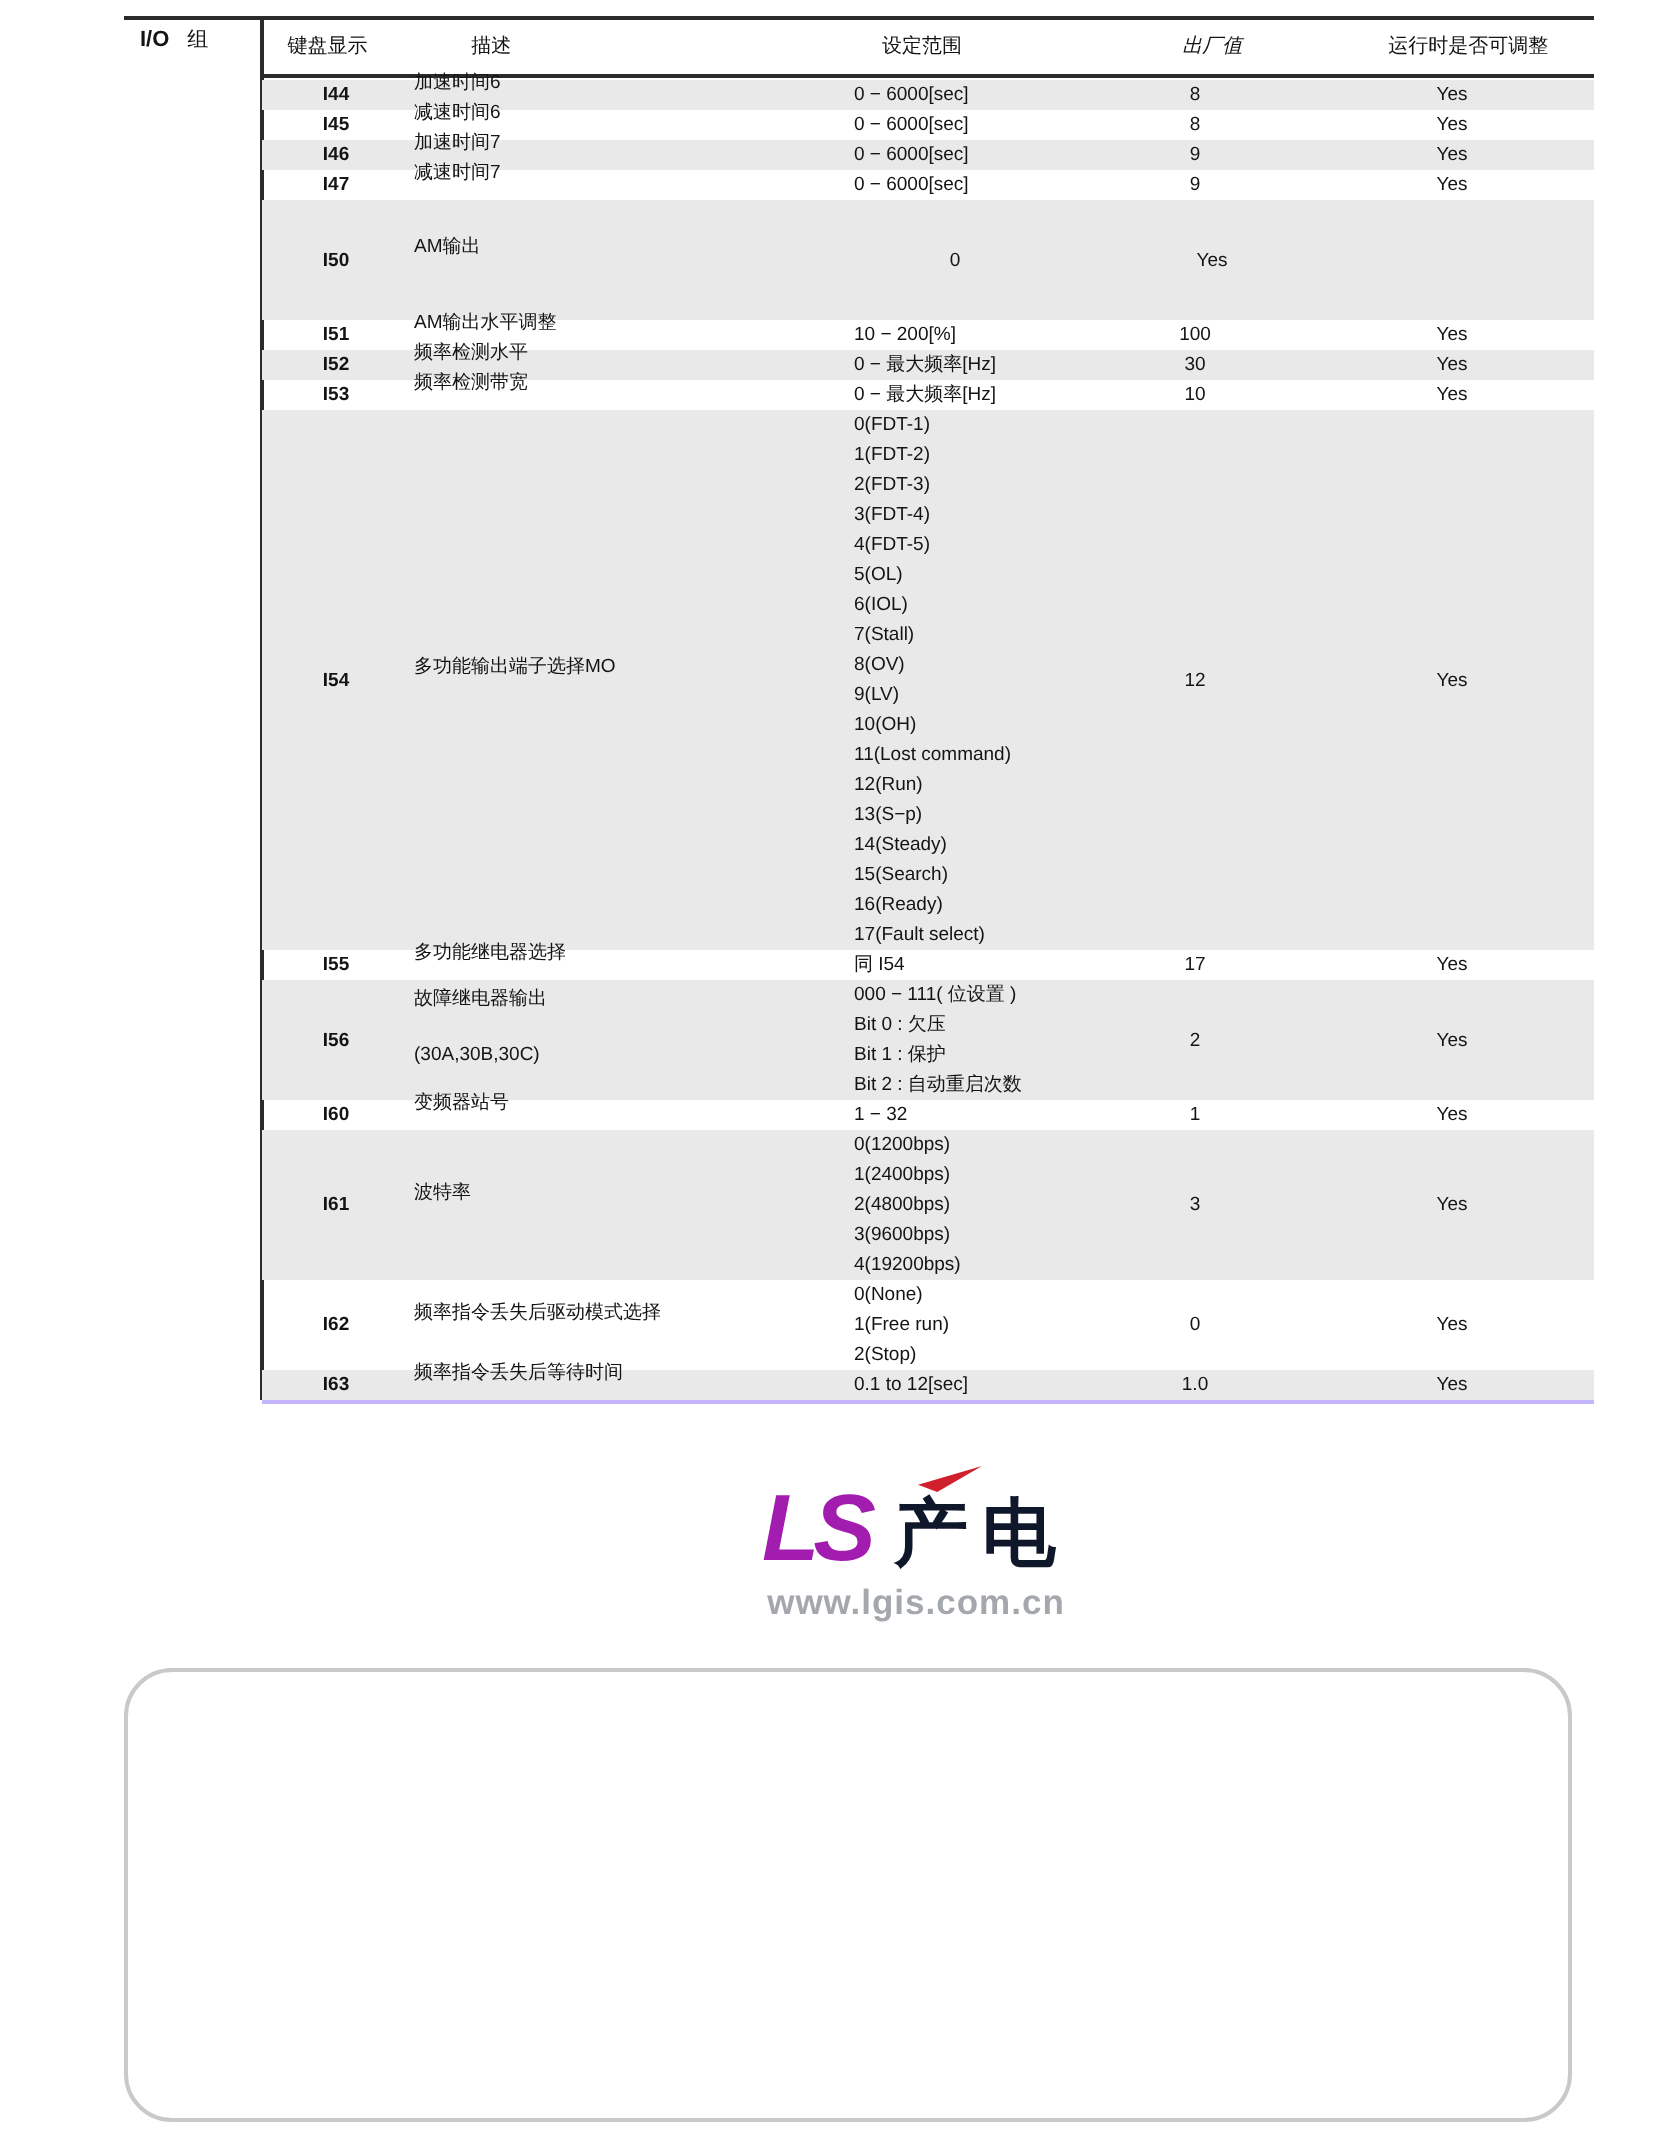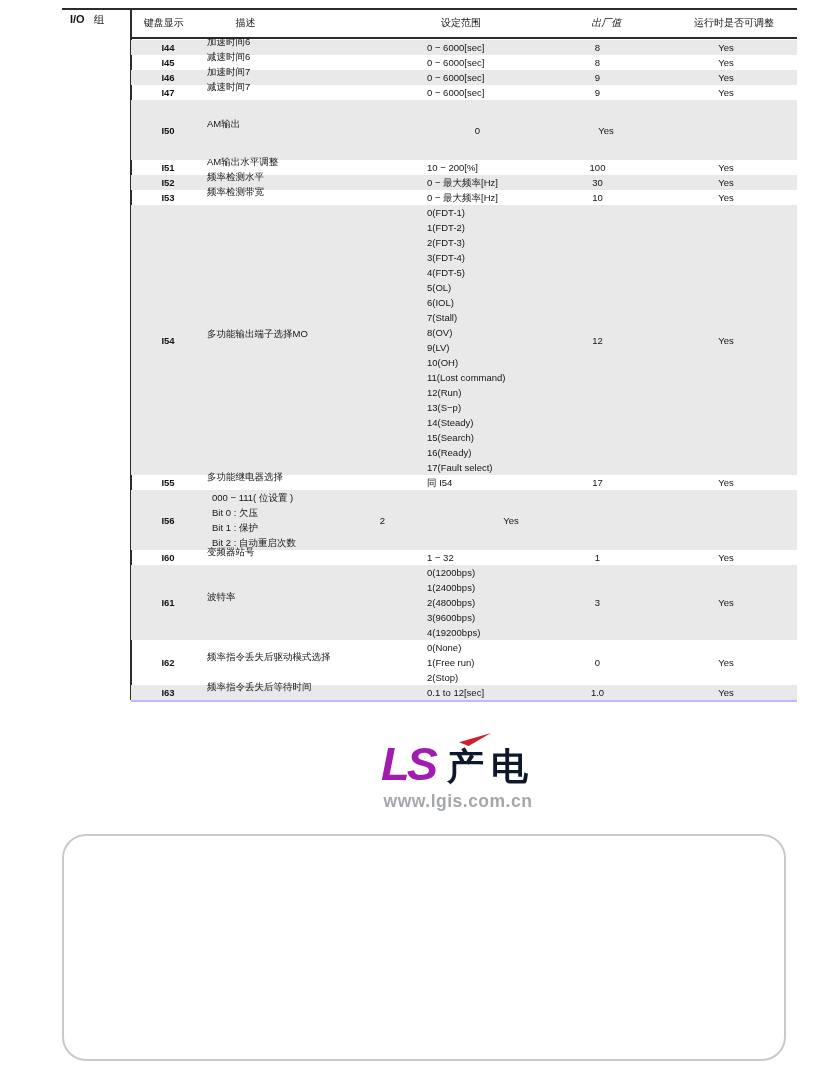--- a/index.html
+++ b/index.html
@@ -209,20 +209,24 @@
           <div class="rl">多功能继电器选择</div>
         </div>
         <div class="c c3">
           <div class="rl">同 I54</div>
         </div>
         <div class="c c4">17</div>
         <div class="c c5">Yes</div>
       </div>
       <div class="trow shaded" style="height: 60px;">
         <div class="c c1">I56</div>
+        <div class="c c2">
+          <div class="rl">故障继电器输出</div>
+          <div class="rl">(30A,30B,30C)</div>
+        </div>
         <div class="c c3">
           <div class="rl">000 − 111( 位设置 )</div>
           <div class="rl">Bit 0 : 欠压</div>
           <div class="rl">Bit 1 : 保护</div>
           <div class="rl">Bit 2 : 自动重启次数</div>
         </div>
         <div class="c c4">2</div>
         <div class="c c5">Yes</div>
       </div>
       <div class="trow" style="height: 15px;">

